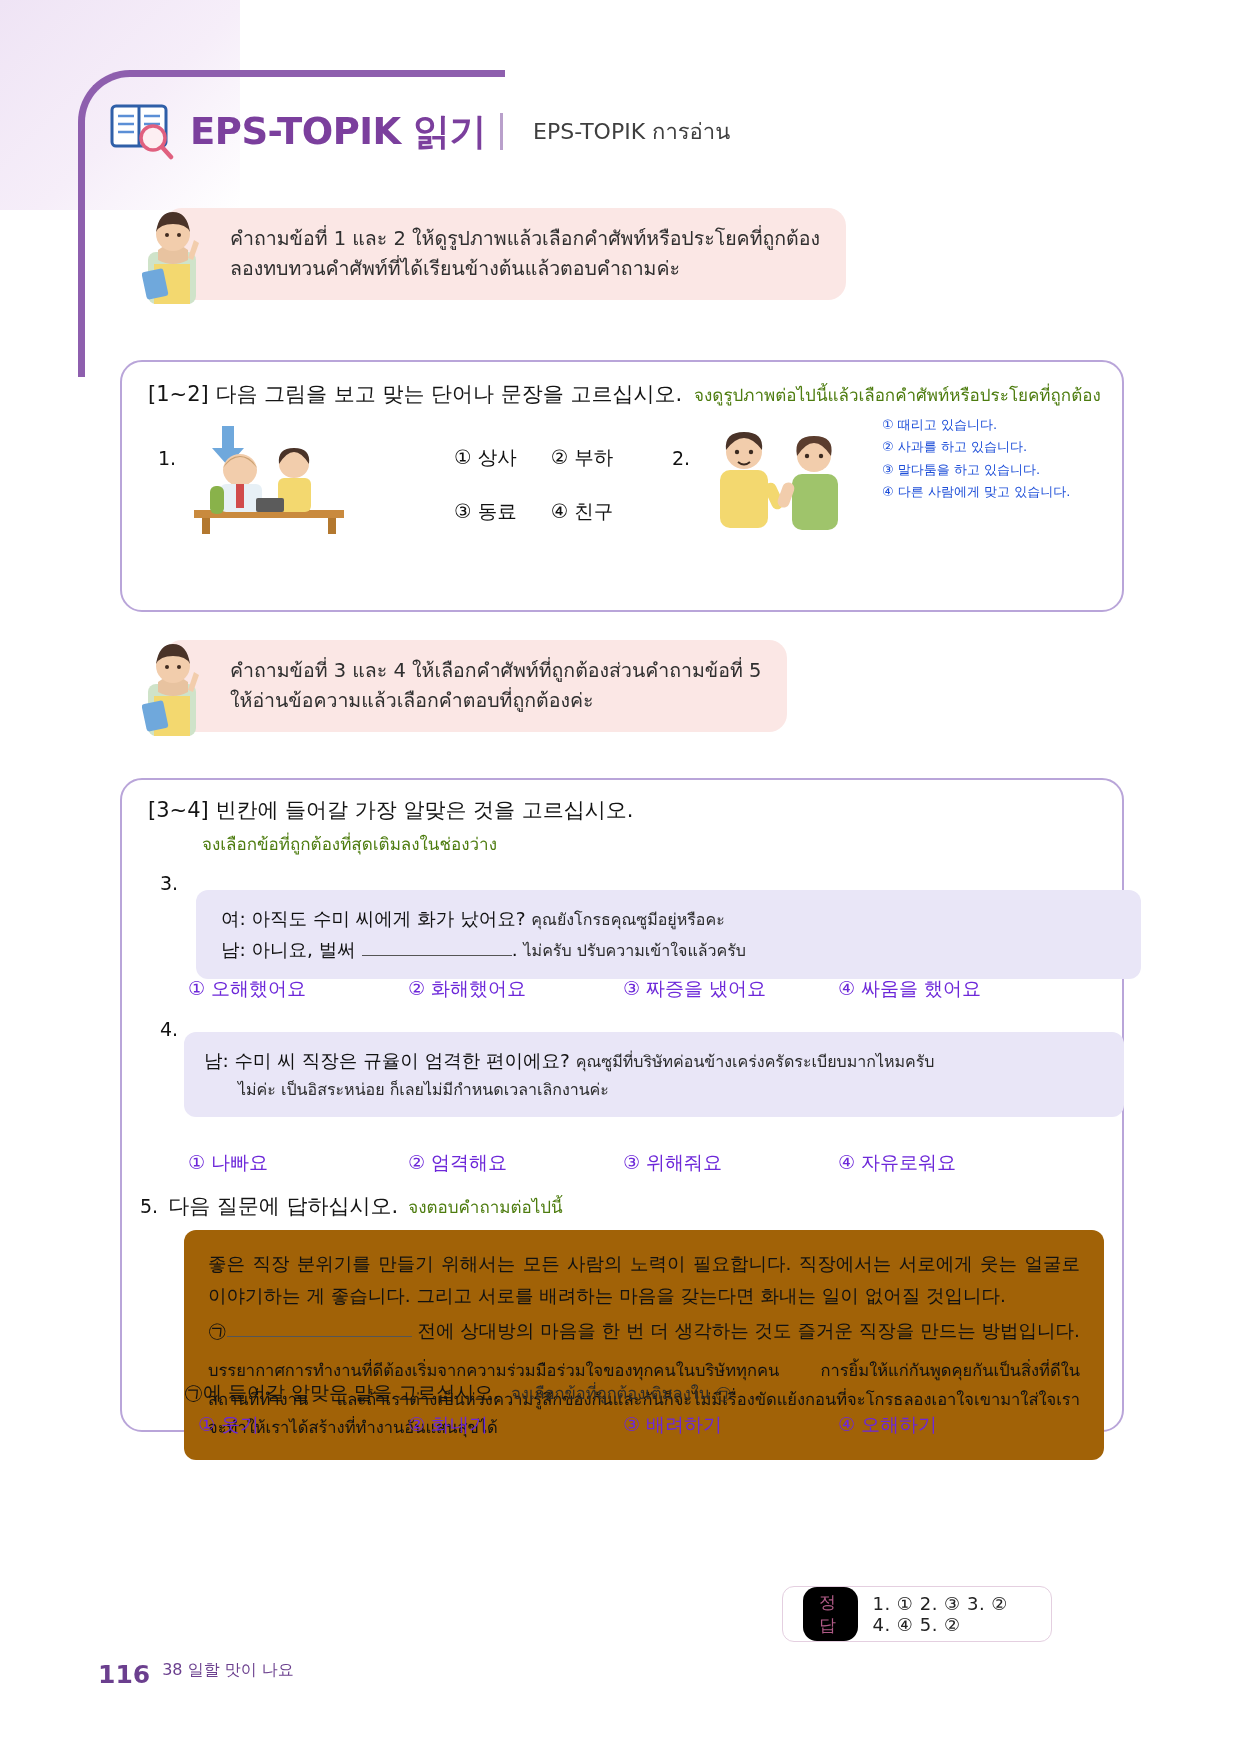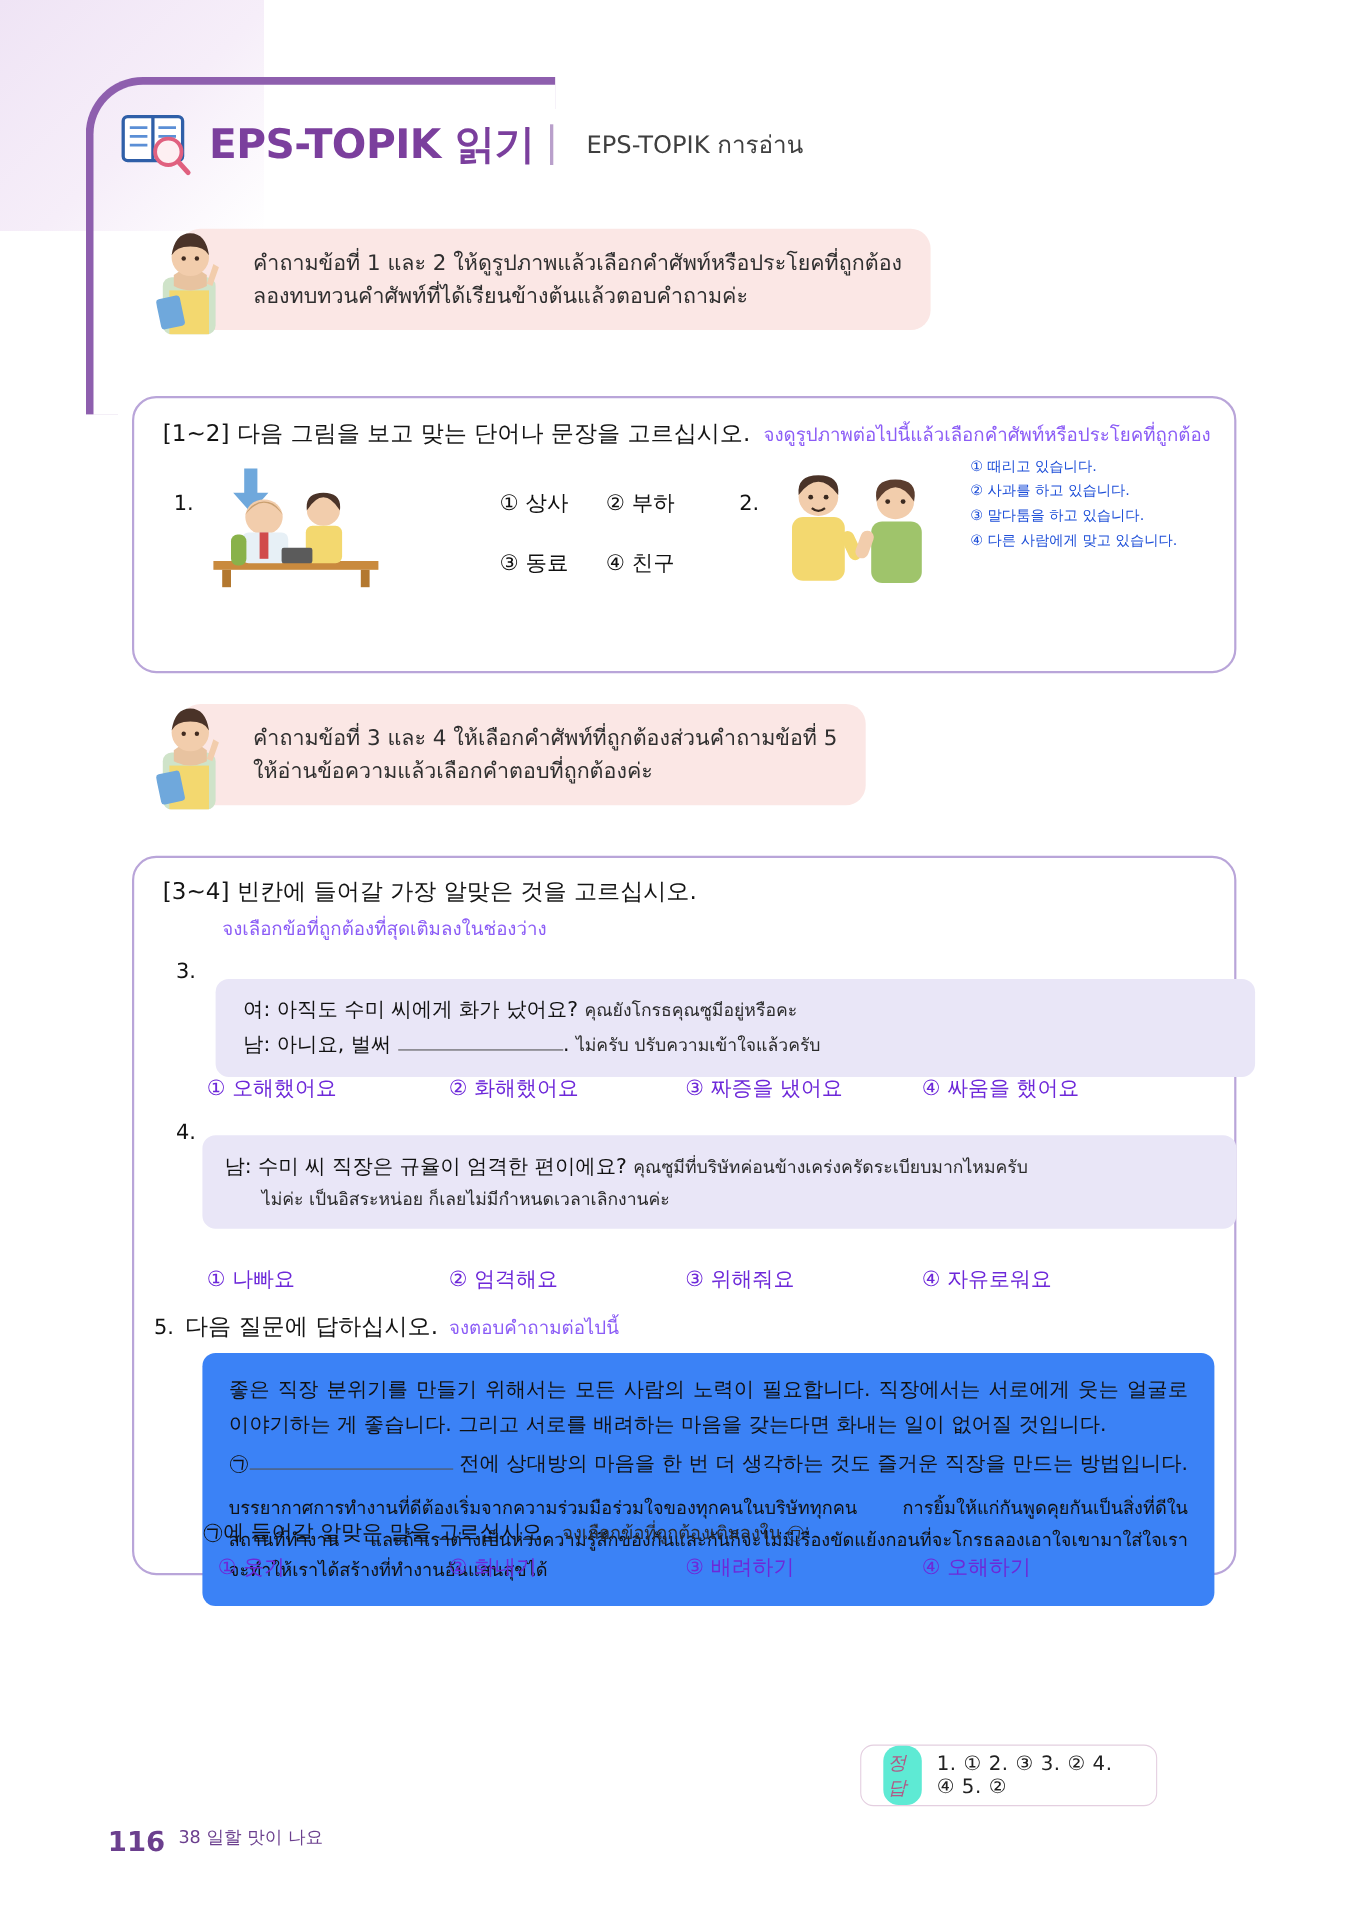--- a/index.html
+++ b/index.html
@@ -41,52 +41,52 @@
     margin-left:-40px;color:#2f2f2f;font-size:19.5px;line-height:1.55;
     min-height:44px;
   }
   .bubble div{white-space:nowrap;}
 
   
   .card{
     position:absolute;border:2px solid #b9a5d9;border-radius:22px;background:#ffffff;
   }
   .prompt-ko{font-size:21px;color:#141414;}
-  .prompt-th{font-size:17px;color:#8b5cf6;}
+  .prompt-th{font-size:17px;color:#4d7c0f;}
 
   
   .qnum{font-size:19px;color:#111;}
   .choice{font-size:19.5px;color:#111;}
   .choices-row{display:flex;gap:34px;}
 
   .opt-list div{font-size:13px;color:#1d4ed8;line-height:1.72;}
 
   
   .dlg{
     background:#e9e6f7;border-radius:12px;padding:14px 20px;
     font-size:18.5px;line-height:1.66;color:#111;
   }
   .dlg .th{font-size:16px;color:#2b2b2b;}
   .blank{display:inline-block;border-bottom:1px solid #555;width:150px;}
   .ans-row{display:flex;font-size:19px;color:#6d28d9;}
   .ans-row span{display:inline-block;}
 
   .passage{
-    background:#3b82f6;border-radius:12px;padding:18px 24px;
+    background:#a16207;border-radius:12px;padding:18px 24px;
     font-size:18.5px;line-height:1.75;color:#111;text-align:justify;
   }
   .passage .th{font-size:16.5px;line-height:1.72;}
 
   
   .answerbox{
     position:absolute;border:1px solid #e4cfe0;border-radius:12px;background:#fff;
     display:flex;align-items:center;gap:14px;padding:8px 20px;
   }
   .answer-tag{
-    background:#5eead4;color:#b05a86;border-radius:14px;padding:4px 4px;font-size:17px;font-style:italic;
+    background:#000000;color:#b05a86;border-radius:14px;padding:4px 16px;font-size:17px;
   }
   .answer-text{font-size:18px;color:#222;letter-spacing:0.5px;}
 
   .footer{position:absolute;left:98px;top:1500px;display:flex;align-items:flex-start;gap:12px;}
   .pagenum{font-size:25px;font-weight:bold;color:#6b3f8e;}
   .footer-text{font-size:16px;color:#6b3f8e;}
 </style>
 </head>
 <body>
 

